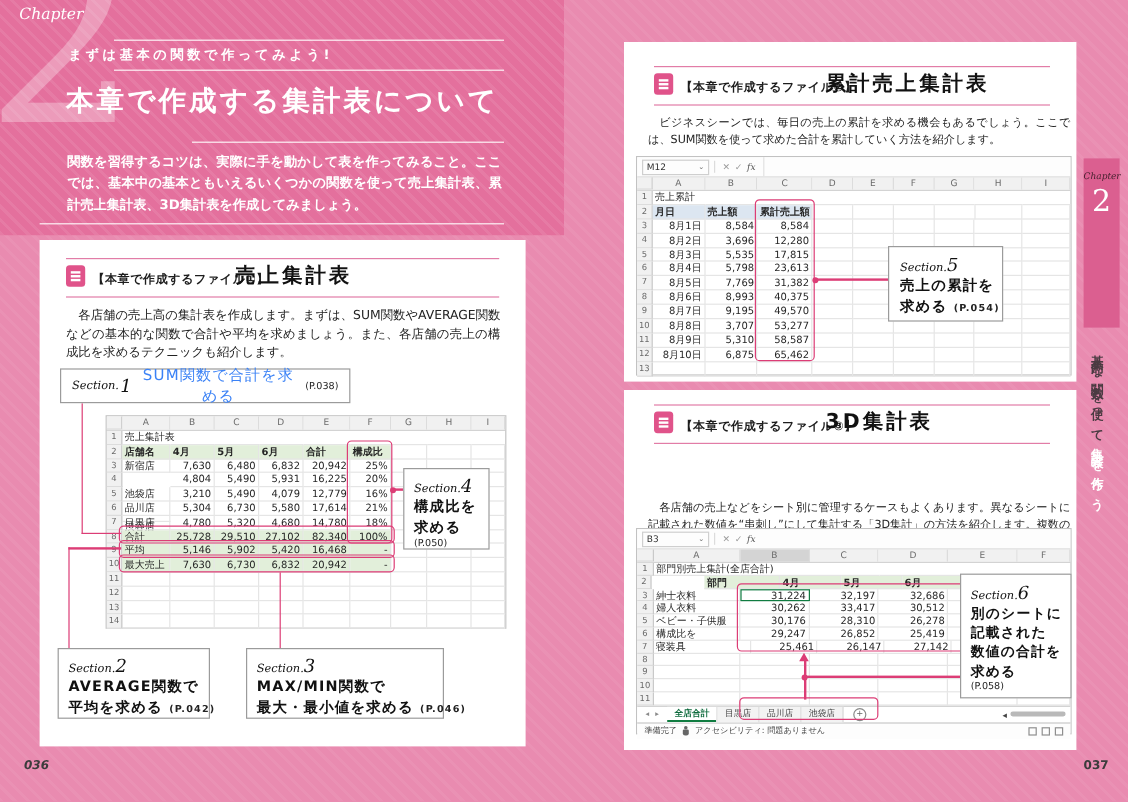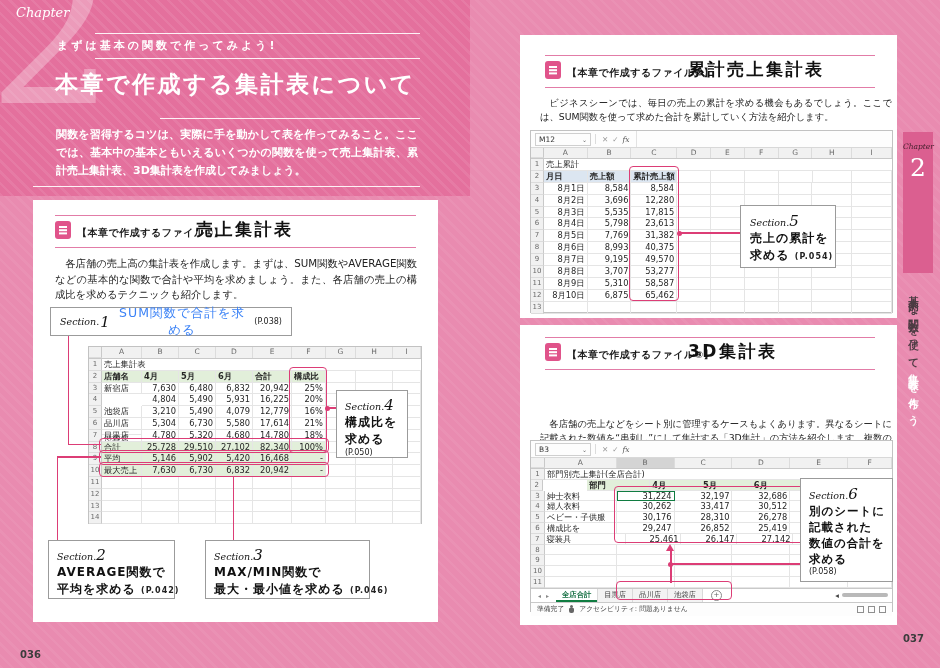--- a/index.html
+++ b/index.html
@@ -343,21 +343,21 @@
   <div class="sec-line">AVERAGE関数で</div>
   <div class="sec-line"><span>平均を求める</span> <span class="sec-page">(P.042)</span></div>
 </div>
 
 <div class="abs sec-box" style="left:205px;top:540px;width:165px;height:59px;padding:4px 8px;">
   <div><span class="sec-label">Section.</span><span class="sec-num">3</span></div>
   <div class="sec-line">MAX/MIN関数で</div>
   <div class="sec-line"><span>最大・最小値を求める</span> <span class="sec-page">(P.046)</span></div>
 </div>
 
-<div class="abs pagenum" style="left:20px;top:649px;">036</div>
+<div class="abs pagenum" style="left:20px;top:633px;font-style:italic;">036</div>
 
 <div class="abs card" style="left:520px;top:35px;width:377px;height:283px;"></div>
 <div class="abs pline" style="left:545px;top:55px;width:330px;"></div>
 <div class="abs doc-icon" style="left:545px;top:61px;"></div>
 <div class="abs ftag" style="left:567px;top:66px;">【本章で作成するファイル②】</div>
 <div class="abs ftitle" style="left:688px;top:58px;">累計売上集計表</div>
 <div class="abs pline" style="left:545px;top:87px;width:330px;"></div>
 <div class="abs fbody r" style="left:540px;top:96px;width:352px;">ビジネスシーンでは、毎日の売上の累計を求める機会もあるでしょう。ここでは、SUM関数を使って求めた合計を累計していく方法を紹介します。</div>
 
 <div class="abs excel" id="excel2" style="left:530px;top:130px;width:363px;height:183px;">

